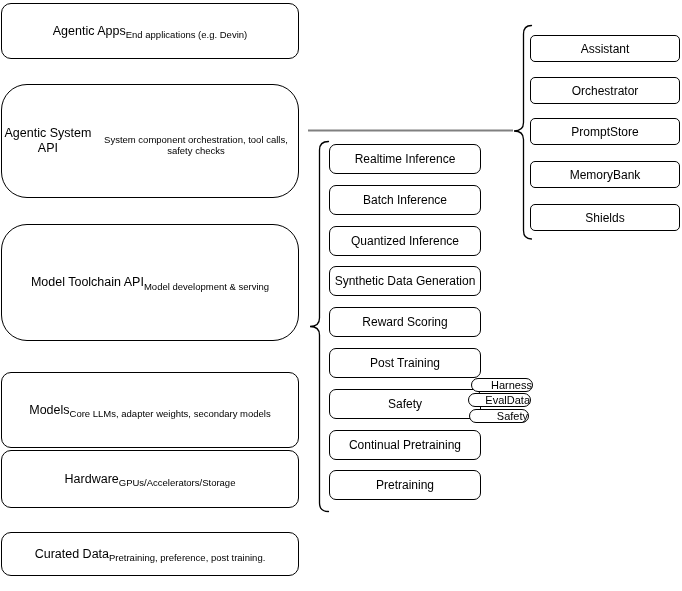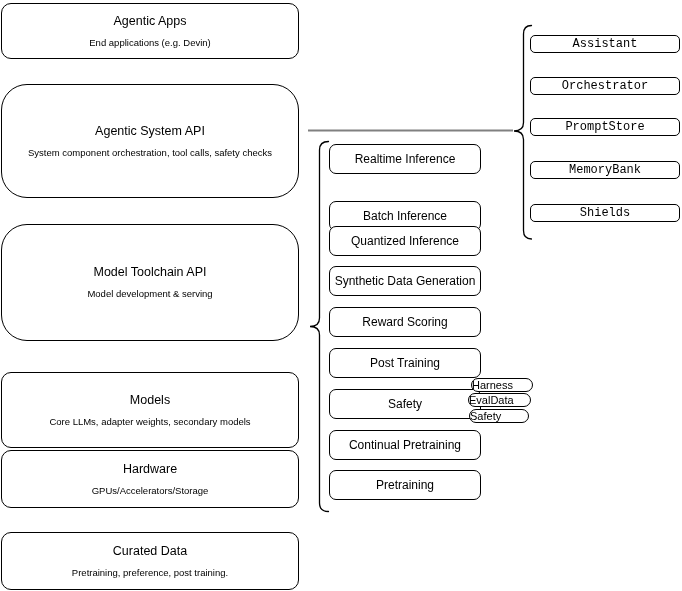--- a/index.html
+++ b/index.html
@@ -10,38 +10,38 @@
     font-family:"Liberation Sans", sans-serif;
     color:#000000;
     overflow:hidden;
   }
   svg.overlay { position:absolute; left:0; top:0; z-index:1; }
   .node {
     position:absolute;
     box-sizing:border-box;
     background:#ffffff;
     border:1px solid #000000;
-    display:flex; flex-direction:column;
+    display:flex; flex-direction:row;
     align-items:center; justify-content:center;
     text-align:center;
     z-index:2;
   }
   .lbox { left:1px; width:298px; }
   .lbox .t { font-size:12.5px; line-height:1.2; }
   .lbox .s { font-size:9.5px; line-height:1.2; margin-top:8px; }
   .mbox { left:329px; width:152px; height:30px; border-radius:7px; font-size:12px;align-items:center; }
-  .rbox { left:530px; width:150px; height:18px; border-radius:5px; font-size:12px;font-family:Liberation Mono, monospace; }
+  .rbox { left:530px; width:150px; height:27px; border-radius:5px; font-size:12px; }
   .pill {
     position:absolute;
     box-sizing:border-box;
     background:#ffffff;
     border:1px solid #000000;
     border-radius:8px;
     font-size:11px; line-height:1;
-    display:flex; align-items:center; justify-content:flex-start;
+    display:flex; align-items:center; justify-content:flex-end;
     z-index:3;
   }
 </style>
 </head>
 <body>
 
 <div class="canvas">
 
   <svg class="overlay" width="682" height="591" viewBox="0 0 682 591">
     <path d="M308,130.5 L513,130.5" stroke="#808080" stroke-width="2" fill="none"></path>
@@ -62,29 +62,29 @@
     <div class="s">Model development &amp; serving</div>
   </div>
   <div class="node lbox" style="top:372px;height:76px;border-radius:10px">
     <div class="t">Models</div>
     <div class="s">Core LLMs, adapter weights, secondary models</div>
   </div>
   <div class="node lbox" style="top:450px;height:58px;border-radius:10px">
     <div class="t">Hardware</div>
     <div class="s">GPUs/Accelerators/Storage</div>
   </div>
-  <div class="node lbox" style="top:532px;height:58px;border-radius:10px">
+  <div class="node lbox" style="top:532px;height:44px;border-radius:10px">
     <div class="t">Curated Data</div>
     <div class="s">Pretraining, preference, post training.</div>
   </div>
 
   <div class="node mbox" style="top:144px">
     <span>Realtime Inference</span>
   </div>
-  <div class="node mbox" style="top:201px">
+  <div class="node mbox" style="top:185px">
     <span>Batch Inference</span>
   </div>
   <div class="node mbox" style="top:226px">
     <span>Quantized Inference</span>
   </div>
   <div class="node mbox" style="top:266px">
     <span>Synthetic Data Generation</span>
   </div>
   <div class="node mbox" style="top:307px">
     <span>Reward Scoring</span>

